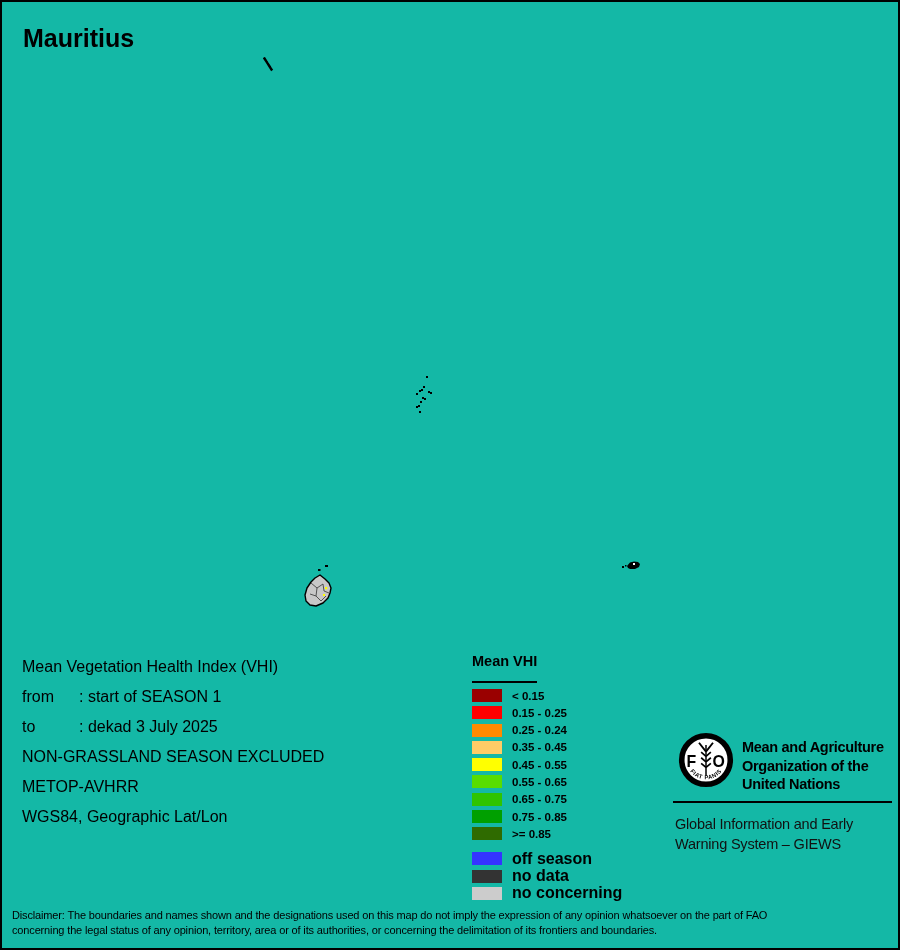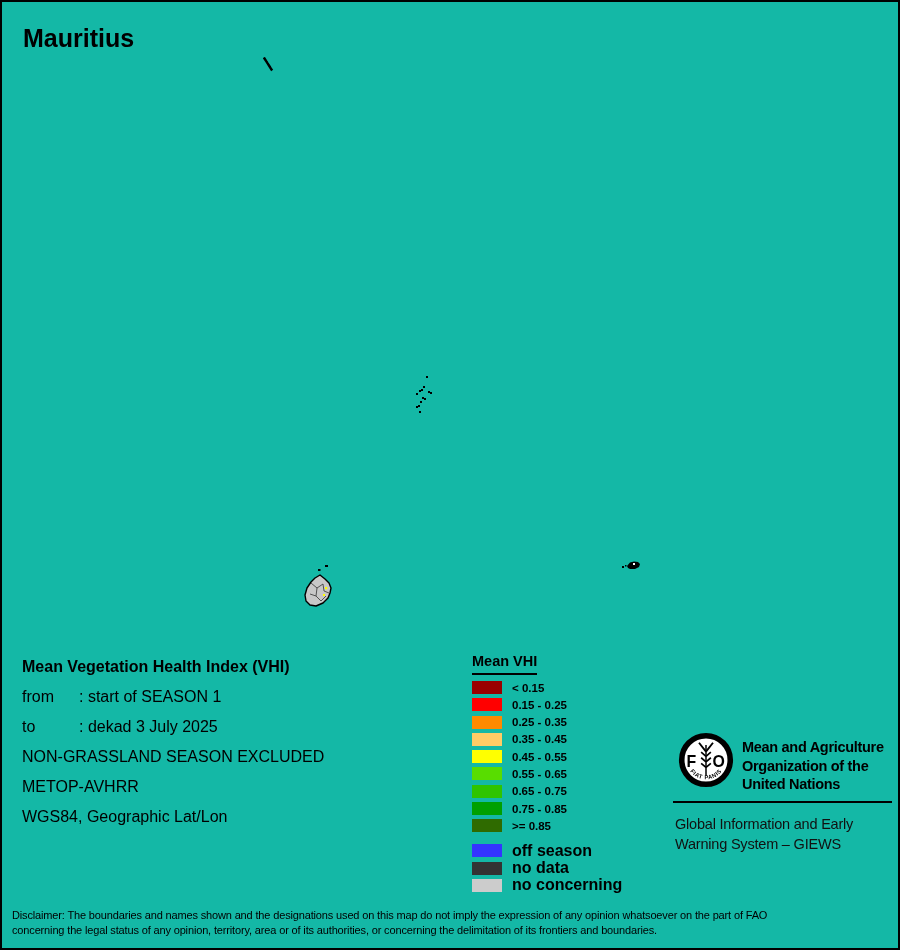--- a/index.html
+++ b/index.html
@@ -11,26 +11,26 @@
   .map-title{position:absolute;left:21px;top:22px;font-size:25px;font-weight:bold;}
   
   .marker{position:absolute;}
   .agalega{left:261px;top:55px;}
   .stbrandon{left:410px;top:374px;}
   .rodrigues{left:619px;top:556px;}
   .mauritius{left:300px;top:560px;}
   
   .info{position:absolute;left:20px;top:650px;font-size:16px;}
   .info .line{height:30px;line-height:30px;white-space:pre;}
-  .info .head{font-weight:bold;}
+  .info .head{font-weight:normal;}
   .info .lbl{display:inline-block;width:57px;}
   
   .legend{position:absolute;left:470px;top:650px;}
   .legend-title{display:inline-block;font-size:14.5px;font-weight:bold;
-    border-bottom:2px solid #000;padding-bottom:4px;margin-bottom:6px;}
+    border-bottom:2px solid #000;padding-bottom:12px;margin-bottom:6px;}
   .lrow{display:flex;align-items:center;height:13px;margin-bottom:4.3px;}
   .swatch{width:30px;height:13px;margin-right:10px;flex:none;}
   .llabel{font-size:11.5px;white-space:pre;font-weight:bold;}
   .legend-extra{margin-top:12px;}
   .legend-extra .llabel{font-size:16px;}
   
   .fao-logo{position:absolute;left:676px;top:730px;}
   .fao-name{position:absolute;left:740px;top:736px;font-size:14.5px;font-weight:bold;
     line-height:18.5px;letter-spacing:-0.3px;}
   .fao-divider{position:absolute;left:671px;top:799px;width:219px;height:2px;background:#000;}
@@ -116,21 +116,21 @@
     <div class="lrow">
         <span class="swatch" style="background-color: rgb(154, 0, 0);"></span>
         <span class="llabel">&lt; 0.15</span>
       </div>
     <div class="lrow">
         <span class="swatch" style="background-color: rgb(255, 0, 0);"></span>
         <span class="llabel">0.15 - 0.25</span>
       </div>
     <div class="lrow">
         <span class="swatch" style="background-color: rgb(255, 138, 0);"></span>
-        <span class="llabel">0.25 - 0.35</span>
+        <span class="llabel">0.25 - 0.24</span>
       </div>
     <div class="lrow">
         <span class="swatch" style="background-color: rgb(255, 204, 102);"></span>
         <span class="llabel">0.35 - 0.45</span>
       </div>
     <div class="lrow">
         <span class="swatch" style="background-color: rgb(255, 255, 0);"></span>
         <span class="llabel">0.45 - 0.55</span>
       </div>
     <div class="lrow">

